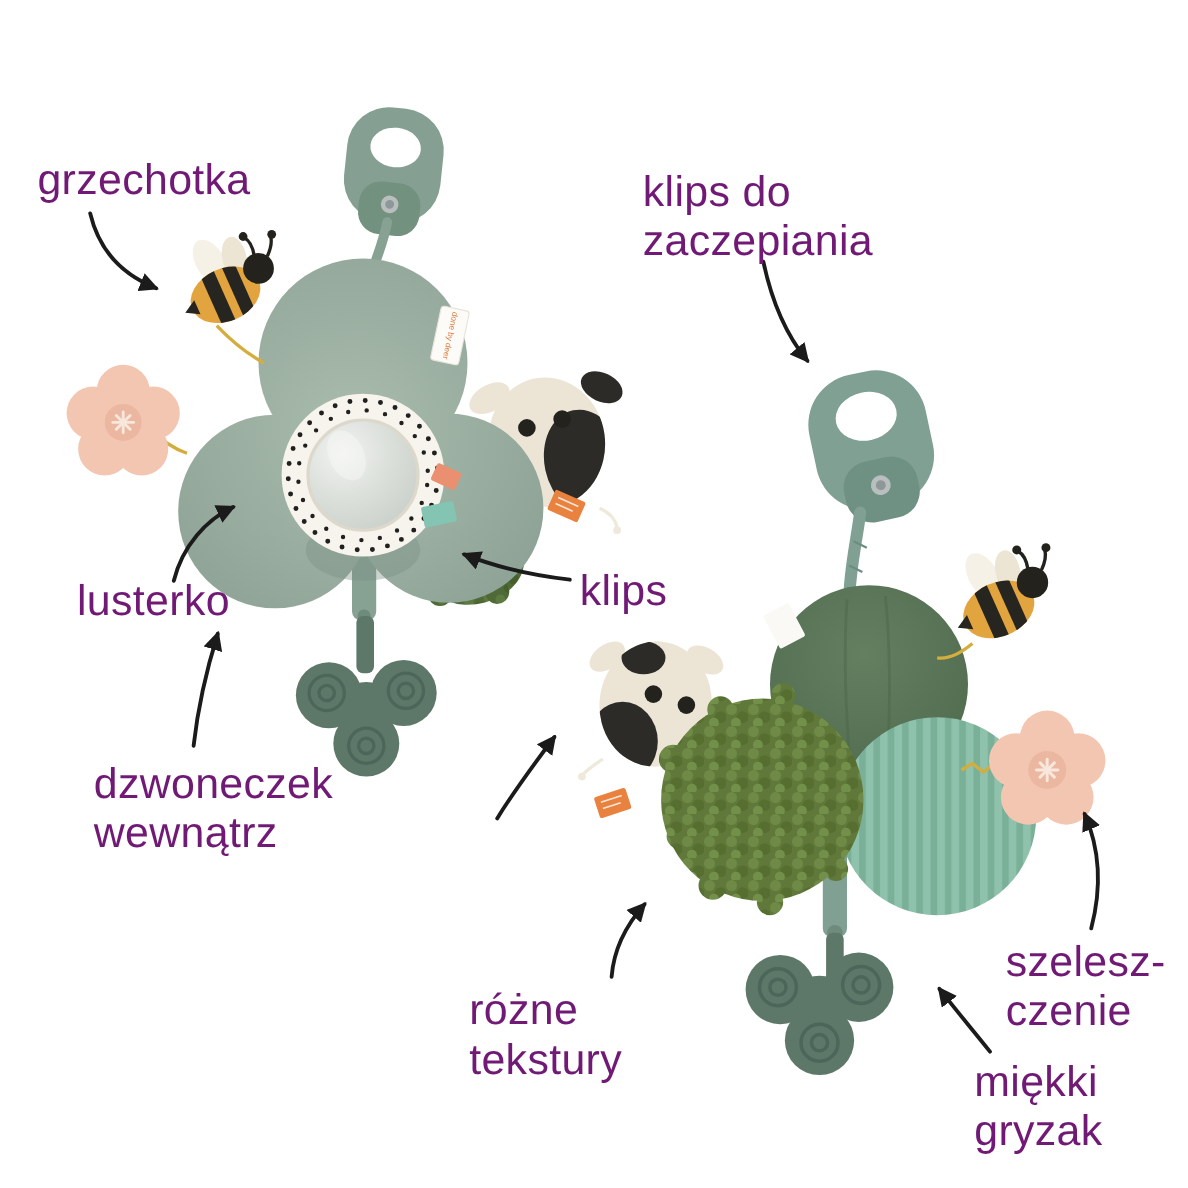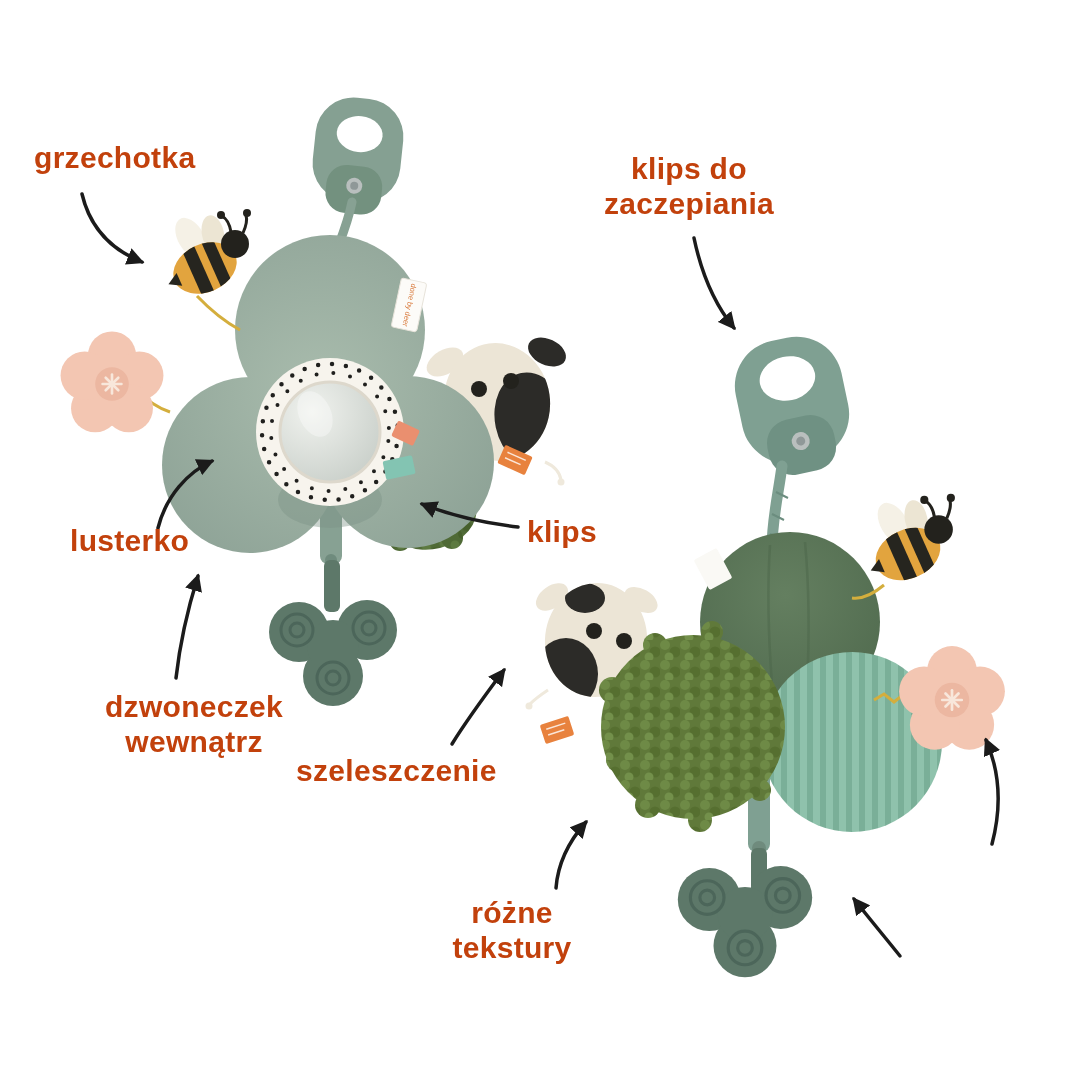--- a/index.html
+++ b/index.html
@@ -5,28 +5,28 @@
   html,body{margin:0;padding:0;}
   body{
     width:1080px;height:1080px;position:relative;overflow:hidden;
     background:#ffffff;
     font-family:"Liberation Sans", sans-serif;
   }
   .stage{position:absolute;inset:0;}
   svg.art{position:absolute;left:0;top:0;width:1080px;height:1080px;}
   .label{
     position:absolute;
-    font-weight:700;
-    font-size:30px;
+    font-weight:400;
+    font-size:39px;
     line-height:1.16;
-    color:#c2410c;
+    color:#701a75;
     letter-spacing:.3px;
     white-space:pre-line;
   }
-  .center{transform:translateX(-50%);text-align:center;}
+  .center{transform:translateX(-50%);text-align:left;}
 </style>
 </head>
 <body>
 
 <div class="stage">
 
 <svg class="art" viewBox="0 0 1080 1080" xmlns="http://www.w3.org/2000/svg">
   <defs>
     <marker id="ah" viewBox="0 0 10 10" refX="8.5" refY="5" markerWidth="5" markerHeight="5" orient="auto-start-reverse">
       <path d="M0,0 L10,5 L0,10 z" fill="#1b1b1b"></path>
@@ -282,17 +282,20 @@
   </g>
 </svg>
 
 <div class="label" style="left:34px;top:141px">grzechotka</div>
 <div class="label center" style="left:689px;top:152px">klips do
 zaczepiania</div>
 <div class="label" style="left:70px;top:524px">lusterko</div>
 <div class="label" style="left:527px;top:515px">klips</div>
 <div class="label center" style="left:194px;top:690px">dzwoneczek
 wewnątrz</div>
-<div class="label" style="left:296px;top:754px">szeleszczenie</div>
-<div class="label center" style="left:512px;top:896px">różne
+<div class="label center" style="left:496px;top:896px">różne
 tekstury</div>
+<div class="label center" style="left:987px;top:852px">szelesz-
+czenie</div>
+<div class="label center" style="left:944px;top:961px">miękki
+gryzak</div>
 
 </div>
 
 </body></html>

